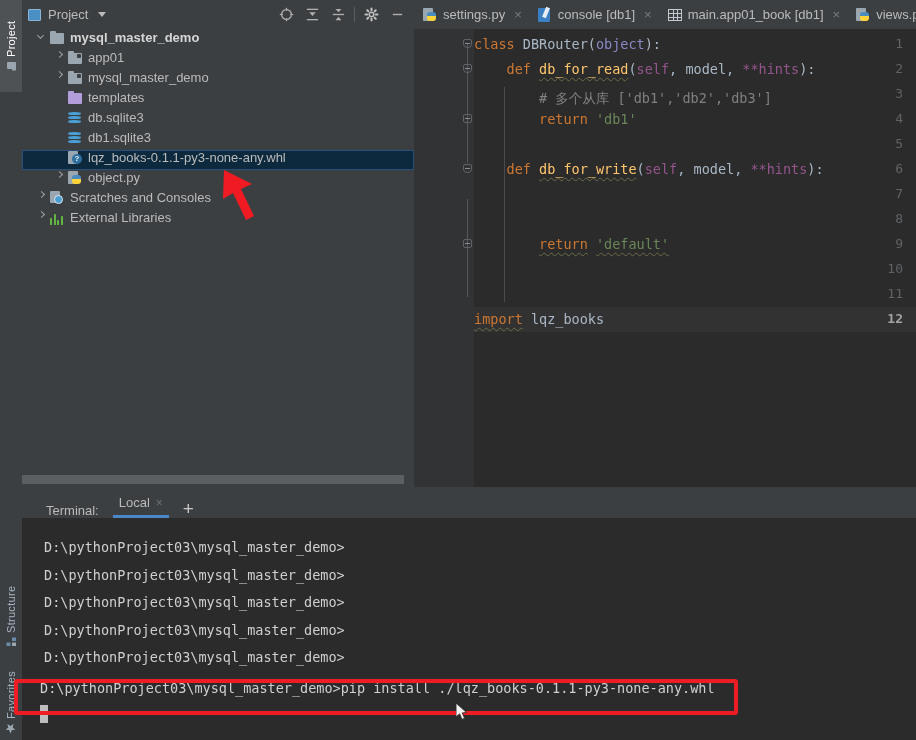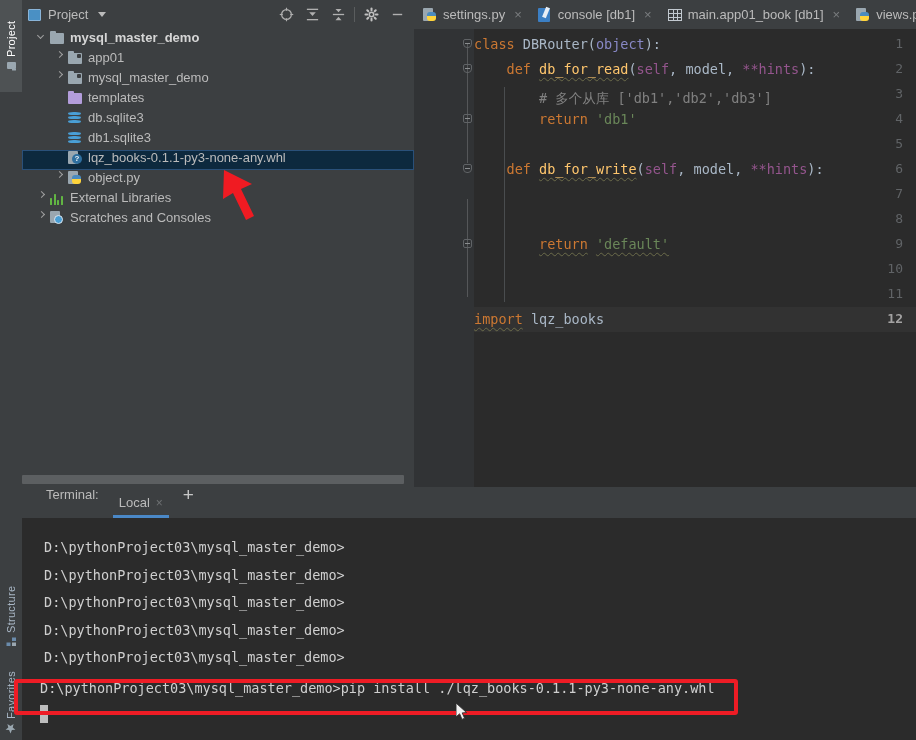--- a/index.html
+++ b/index.html
@@ -189,21 +189,21 @@
   }
   .wavy-red{
     text-decoration-style:wavy;
     text-decoration-color:#a85b4a;text-underline-offset:3px;
     text-decoration-thickness:1px;
   }
 
   
   .term{position:absolute;left:22px;top:487px;width:894px;height:253px;background:#2b2b2b;}
   .term-head{
-    height:31px;background:#3c3f41;display:flex;align-items:flex-start;padding-left:4px;gap:0;
+    height:31px;background:#3c3f41;display:flex;align-items:flex-end;padding-left:4px;gap:0;
   }
   .term-lbl{font-size:13px;color:#bbbbbb;padding:0 10px 0 20px;}
   .term-tab{
     position:relative;height:31px;display:flex;align-items:center;gap:6px;padding:0 10px;
     font-size:13px;color:#bbbbbb;
   }
   .term-tab .und{position:absolute;left:4px;right:4px;bottom:0;height:3px;background:#4a88c7;}
   .term-tab .x{color:#6e7173;font-size:12px;}
   .term-plus{
     font-size:19px;color:#c7c7c7;padding:0 10px;line-height:1;margin-top:-2px;
@@ -389,39 +389,39 @@
               <span class="pg"></span>
               <span class="pb"></span>
             </span>
           </span>
           <span class="lbl">object.py</span>
         </div>
         <div class="row">
           <span style="display:inline-block;width:10px;flex:0 0 10px"></span>
           <span class="arrow right"></span>
           <span class="ic" style="display:flex;align-items:center">
+            <span class="scric">
+              <span class="pg"></span>
+              <span class="cl"></span>
+            </span>
+          </span>
+          <span class="lbl">Scratches and Consoles</span>
+        </div>
+        <div class="row">
+          <span style="display:inline-block;width:10px;flex:0 0 10px"></span>
+          <span class="arrow right"></span>
+          <span class="ic" style="display:flex;align-items:center">
             <span class="barsic">
               <span style="height:7px"></span>
               <span style="height:11px"></span>
               <span style="height:5px"></span>
               <span style="height:9px"></span>
             </span>
           </span>
           <span class="lbl">External Libraries</span>
-        </div>
-        <div class="row">
-          <span style="display:inline-block;width:10px;flex:0 0 10px"></span>
-          <span class="arrow right"></span>
-          <span class="ic" style="display:flex;align-items:center">
-            <span class="scric">
-              <span class="pg"></span>
-              <span class="cl"></span>
-            </span>
-          </span>
-          <span class="lbl">Scratches and Consoles</span>
         </div>
       </div>
   </div>
   <div class="proj-hscroll">
     <div class="thumb"></div>
   </div>
 
   <div class="editor-wrap">
     <div class="tabbar" id="tabbar">
         <div class="tab">

